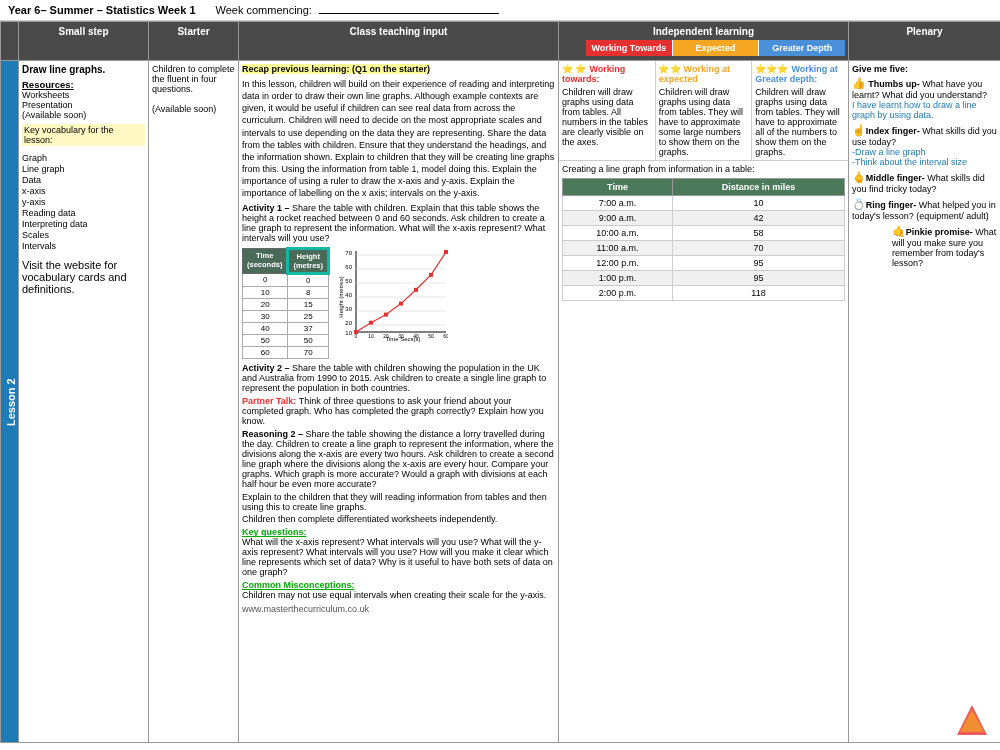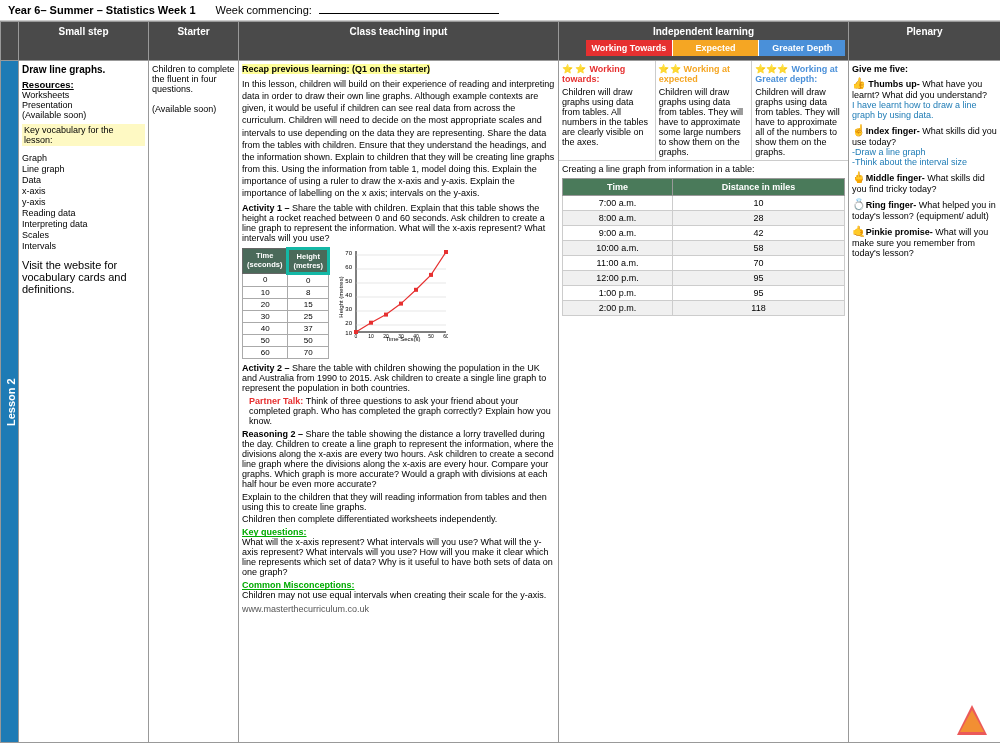--- a/index.html
+++ b/index.html
@@ -219,21 +219,21 @@
               <rect x="106" y="3" width="4" height="4" fill="#e63030"></rect>
             </svg>
           </div>
         </div>
 
         <div style="margin-bottom:3px;">
           <span style="font-weight:bold;"><span>Activity 2 –</span></span>
           <span>Share the table with children showing the population in the UK and Australia from 1990 to 2015. Ask children to create a single line graph to represent the population in both countries.</span>
         </div>
 
-        <div style="margin-bottom:3px;margin-left:7px;">
+        <div style="margin-bottom:3px;">
           <span style="color:#e63030; font-weight:bold;"><span>Partner Talk:</span></span>
           <span>Think of three questions to ask your friend about your completed graph. Who has completed the graph correctly? Explain how you know.</span>
         </div>
 
         <div style="margin-bottom:3px;">
           <span style="font-weight:bold;"><span>Reasoning 2 –</span></span>
           <span>Share the table showing the distance a lorry travelled during the day. Children to create a line graph to represent the information, where the divisions along the x-axis are every two hours. Ask children to create a second line graph where the divisions along the x-axis are every hour. Compare your graphs. Which graph is more accurate? Would a graph with divisions at each half hour be even more accurate?</span>
         </div>
 
         <div style="margin-bottom:2px;">Explain to the children that they will reading information from tables and then using this to create line graphs.</div>
@@ -284,24 +284,20 @@
                 <th>Time</th>
                 <th>Distance in miles</th>
               </tr>
             </thead>
             <tbody>
               <tr>
                   <td>7:00 a.m.</td>
                   <td>10</td>
                 </tr>
               <tr>
-                  <td>8:00 a.m.</td>
-                  <td>28</td>
-                </tr>
-              <tr>
                   <td>9:00 a.m.</td>
                   <td>42</td>
                 </tr>
               <tr>
                   <td>10:00 a.m.</td>
                   <td>58</td>
                 </tr>
               <tr>
                   <td>11:00 a.m.</td>
                   <td>70</td>
@@ -338,21 +334,21 @@
         </div>
 
         <div style="margin-bottom:4px;">
           <span style="font-size:11px;">🖕</span><strong>Middle finger-</strong> What skills did you find tricky today?
         </div>
 
         <div style="margin-bottom:4px;">
           <span style="font-size:11px;">💍</span><strong>Ring finger-</strong> What helped you in today's lesson? (equipment/ adult)
         </div>
 
-        <div style="margin-bottom:4px;">
+        <div style="margin-bottom:4px;margin-left:40px;">
           <span style="font-size:11px;">🤙</span><strong>Pinkie promise-</strong> <span>What will you make sure you remember from today's lesson?</span>
         </div>
 
         <div style="position:absolute; bottom:8px; right:8px; text-align:right;">
           <svg width="40" height="40" viewBox="0 0 40 40">
             <polygon points="20,5 35,35 5,35" fill="#e63030" opacity="0.8"></polygon>
             <polygon points="20,10 32,32 8,32" fill="#f5a623" opacity="0.7"></polygon>
           </svg>
         </div>
       </td>

